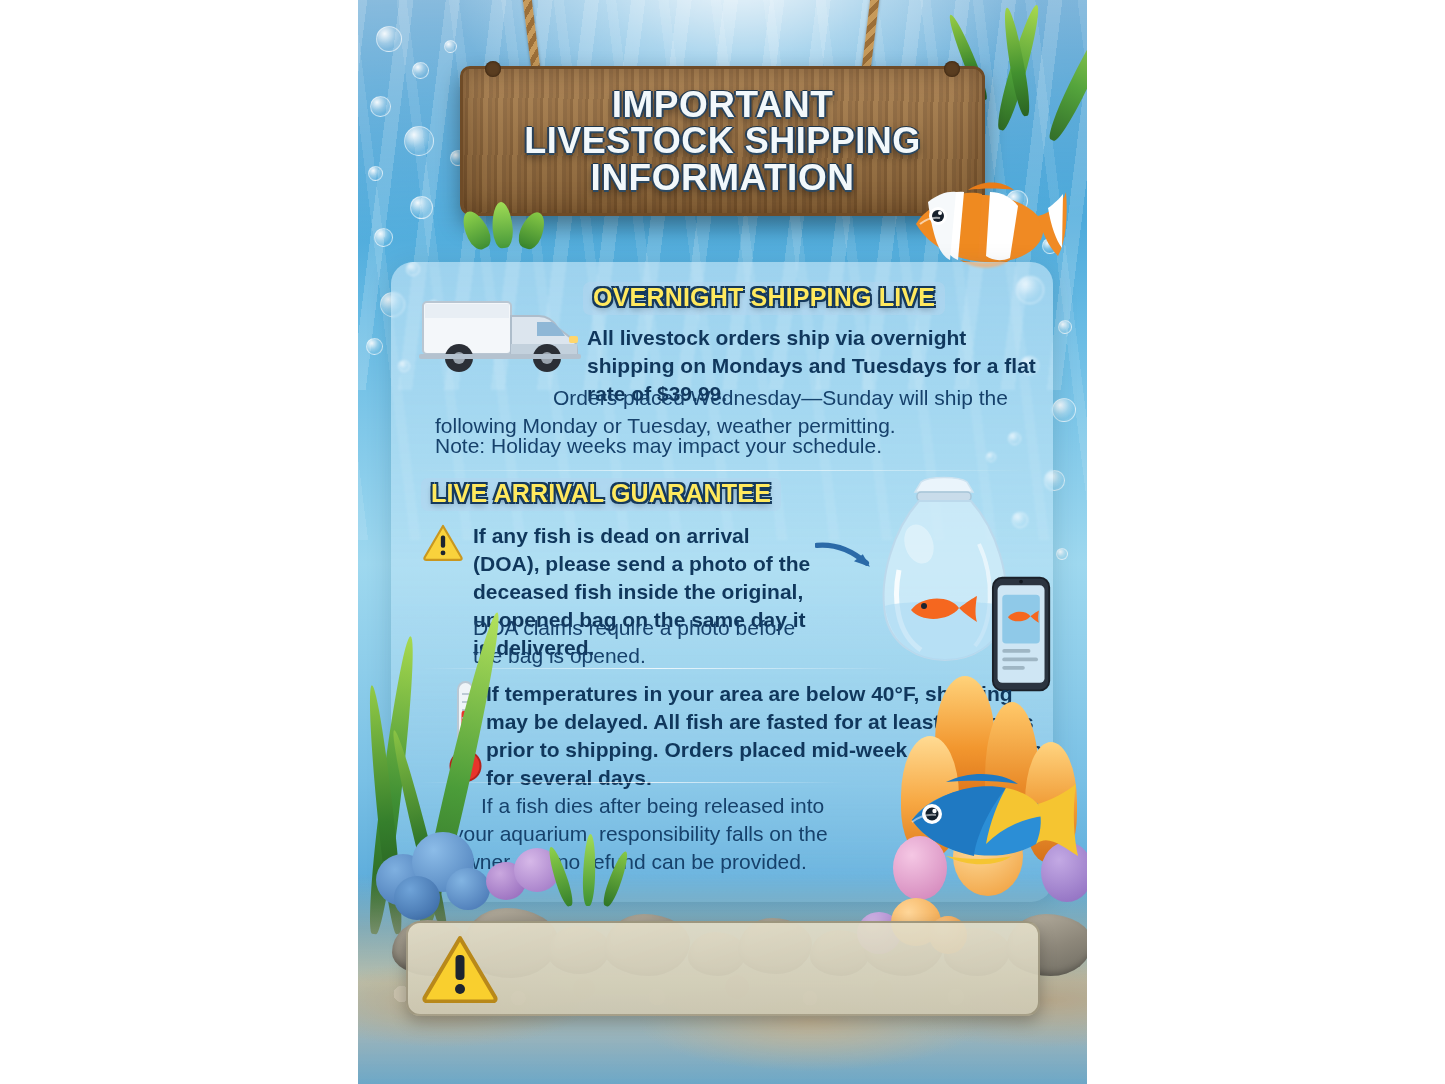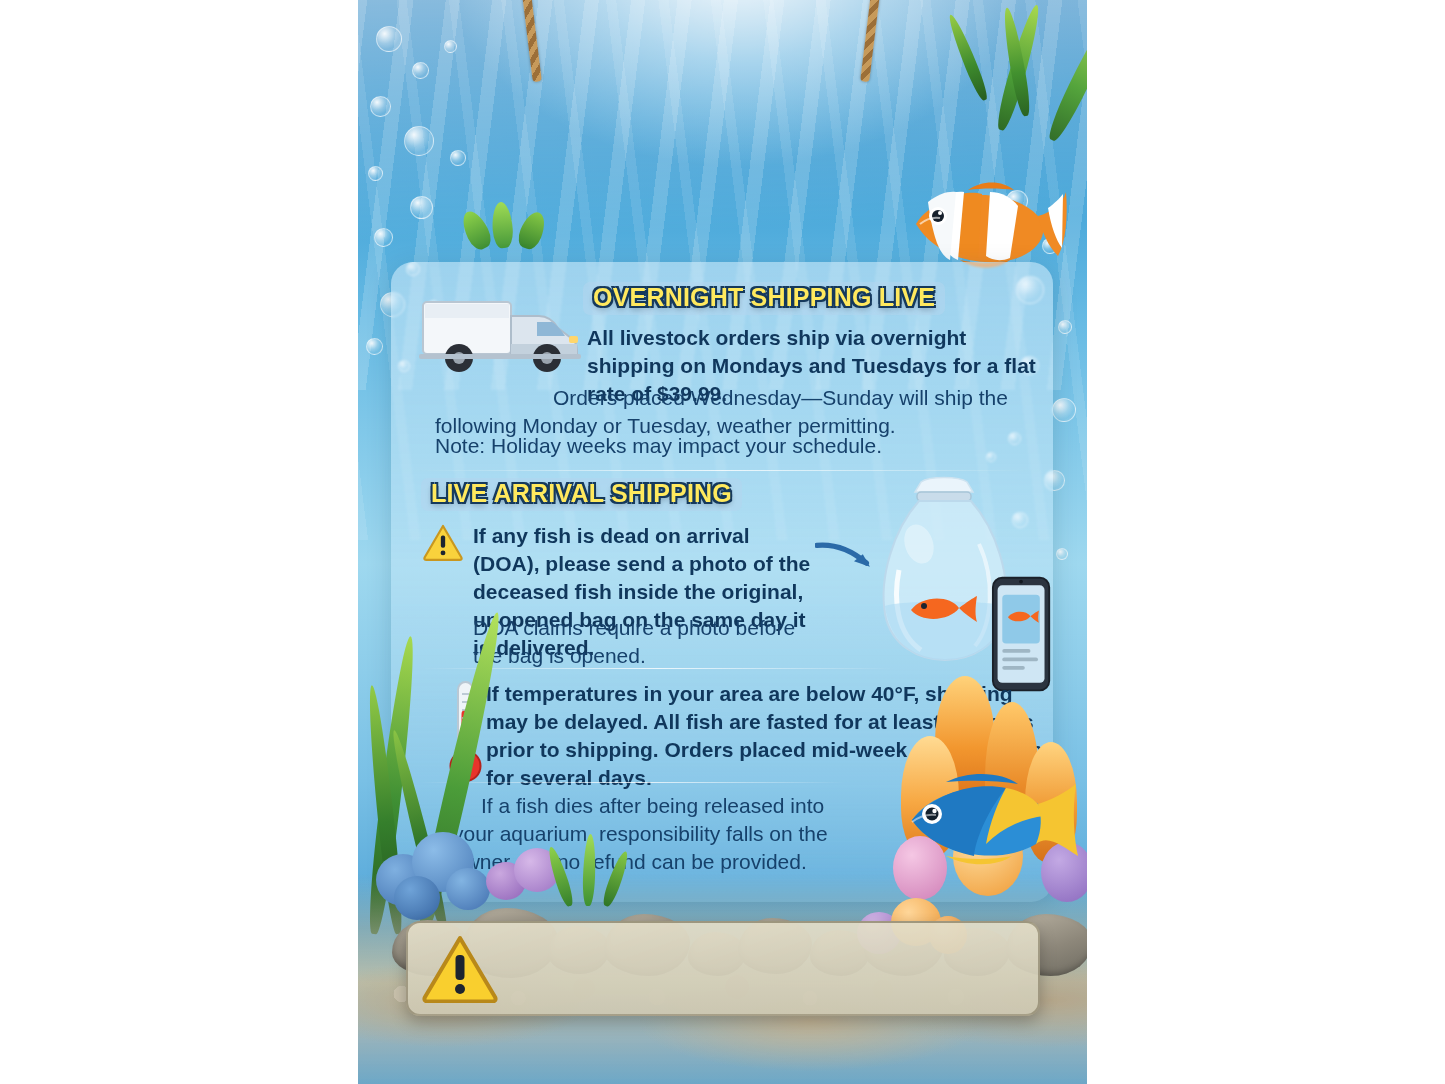--- a/index.html
+++ b/index.html
@@ -233,20 +233,29 @@
       <div class="weed" style="left:46px; bottom:54px; width:14px; height:110px; transform:rotate(-10deg); background:linear-gradient(180deg,#9ed24a,#42912f 60%,#2a6322);"></div>
       <div class="weed" style="left:70px; bottom:30px; width:18px; height:145px; transform:rotate(26deg); background:linear-gradient(180deg,#b6e05c,#54a43c 60%,#336f2a);"></div>
       <div class="weed" style="left:6px;  bottom:70px; width:12px; height:92px;  transform:rotate(-22deg); background:linear-gradient(180deg,#97cc45,#3d8a2d 60%,#275d20);"></div>
     </div>
 
     <div class="ropes">
       <div class="rope" style="left:169px; top:-14px; height:96px; transform:rotate(-7deg);"></div>
       <div class="rope" style="left:508px; top:-14px; height:96px; transform:rotate(7deg);"></div>
     </div>
 
+    <div class="sign">
+      <div style="position:absolute; left:22px; top:-8px; width:16px; height:16px; border-radius:50%; background:#5a3d20; box-shadow:inset 0 0 3px #2c1c0c;"></div>
+      <div style="position:absolute; right:22px; top:-8px; width:16px; height:16px; border-radius:50%; background:#5a3d20; box-shadow:inset 0 0 3px #2c1c0c;"></div>
+      <div class="sign-title">
+        <div class="l1">IMPORTANT</div>
+        <div class="l2">LIVESTOCK SHIPPING</div>
+        <div class="l3">INFORMATION</div>
+      </div>
+    </div>
 
     <div style="position:absolute; left:110px; top:200px; width:90px; height:48px;">
       <div class="weed" style="left:6px;  bottom:0; width:22px; height:40px; transform:rotate(-26deg); background:linear-gradient(180deg,#8fd24b,#3f8f34);"></div>
       <div class="weed" style="left:26px; bottom:0; width:20px; height:46px; transform:rotate(-4deg); background:linear-gradient(180deg,#a0dc55,#47993a);"></div>
       <div class="weed" style="left:46px; bottom:0; width:22px; height:38px; transform:rotate(22deg); background:linear-gradient(180deg,#86c845,#38852e);"></div>
     </div>
 
     <div class="clown" style="left:540px; top:172px; width:170px; height:100px;">
       <svg viewBox="0 0 170 100" width="170" height="100">
         <g>
@@ -302,21 +311,21 @@
       <div class="body-txt soft" style="position:absolute; left:44px; top:160px; width:600px;">
         <span>Note: Holiday weeks may impact your schedule.</span>
       </div>
     </div>
 
     <div class="divider" style="top:470px; left:60px; right:60px;"></div>
 
     <div class="block" style="left:33px; top:478px; width:662px;">
 
       <div style="position:absolute; left:30px; top:0px;">
-        <div class="hl">LIVE ARRIVAL SHIPPING</div>
+        <div class="hl">LIVE ARRIVAL GUARANTEE</div>
       </div>
 
       <div class="tri" style="position:absolute; left:32px; top:46px;">
         <svg viewBox="0 0 46 42" width="40" height="37">
           <path d="M23 2 L44 38 C45 40, 44 41, 42 41 L4 41 C2 41, 1 40, 2 38 Z" fill="#f9d23c" stroke="#c9971f" stroke-width="2.5" stroke-linejoin="round"></path>
           <rect x="20.5" y="13" width="5" height="14" rx="2.2" fill="#1d2430"></rect>
           <circle cx="23" cy="33" r="2.8" fill="#1d2430"></circle>
         </svg>
       </div>
 

